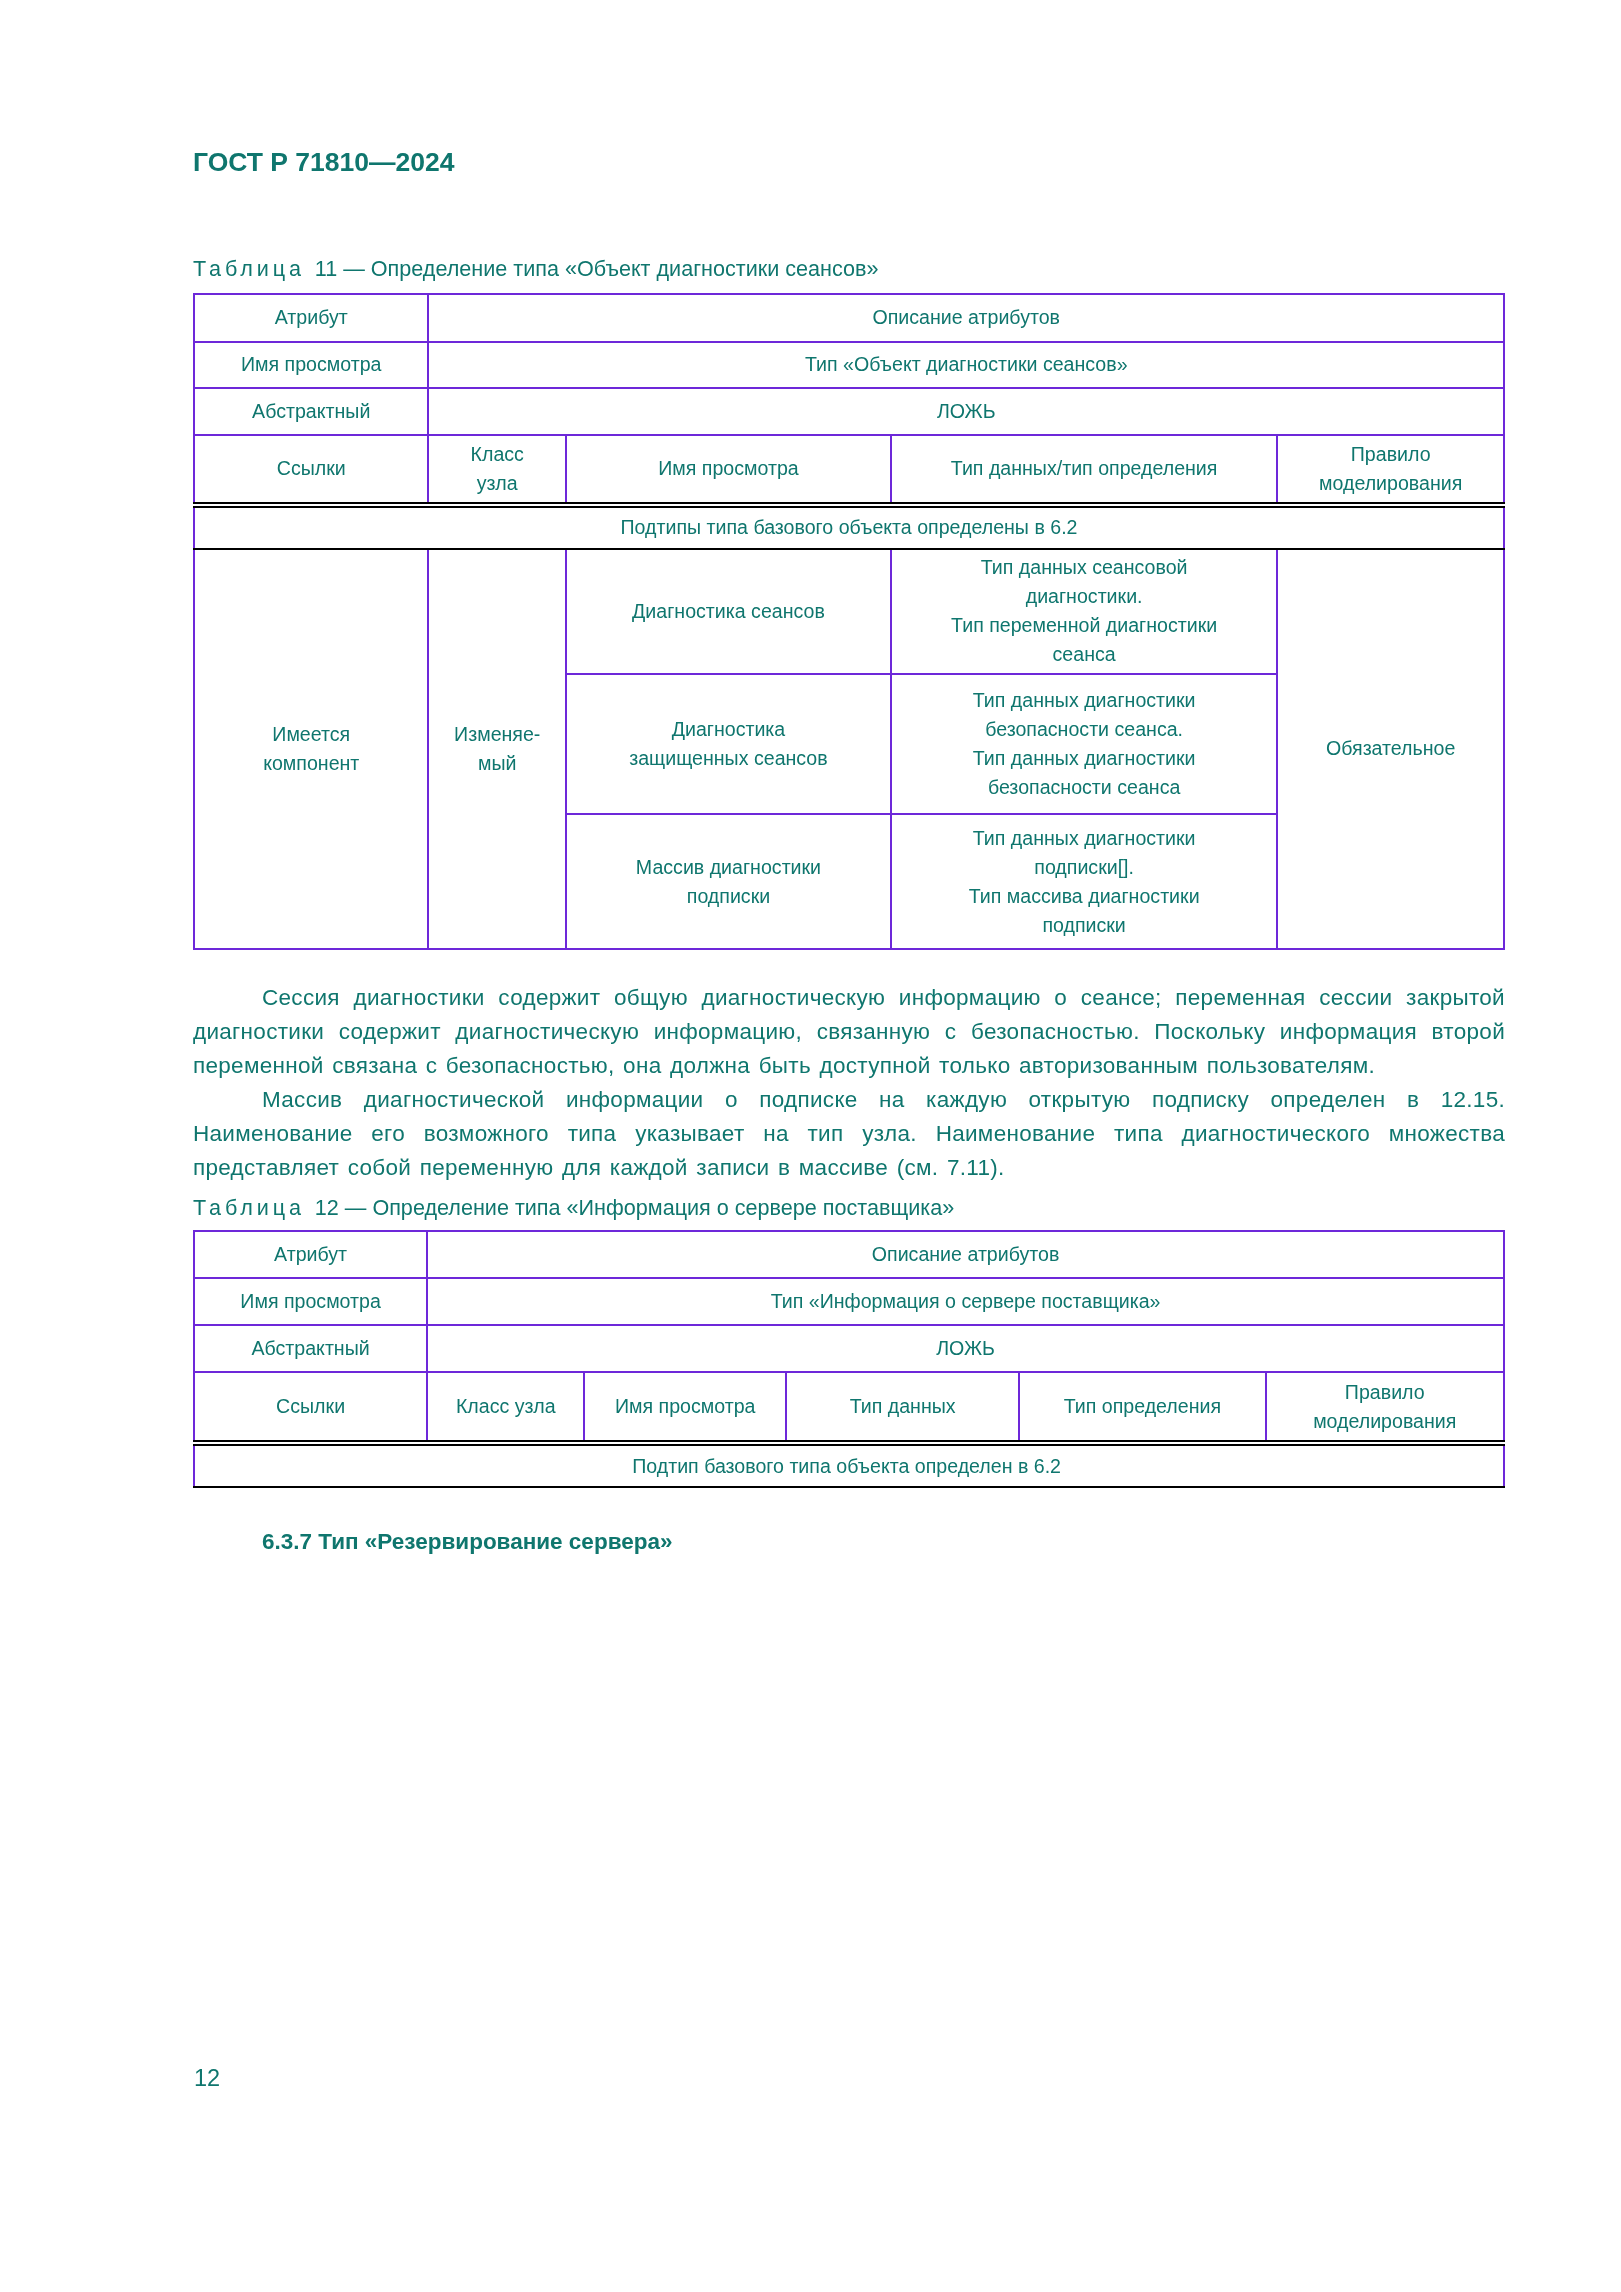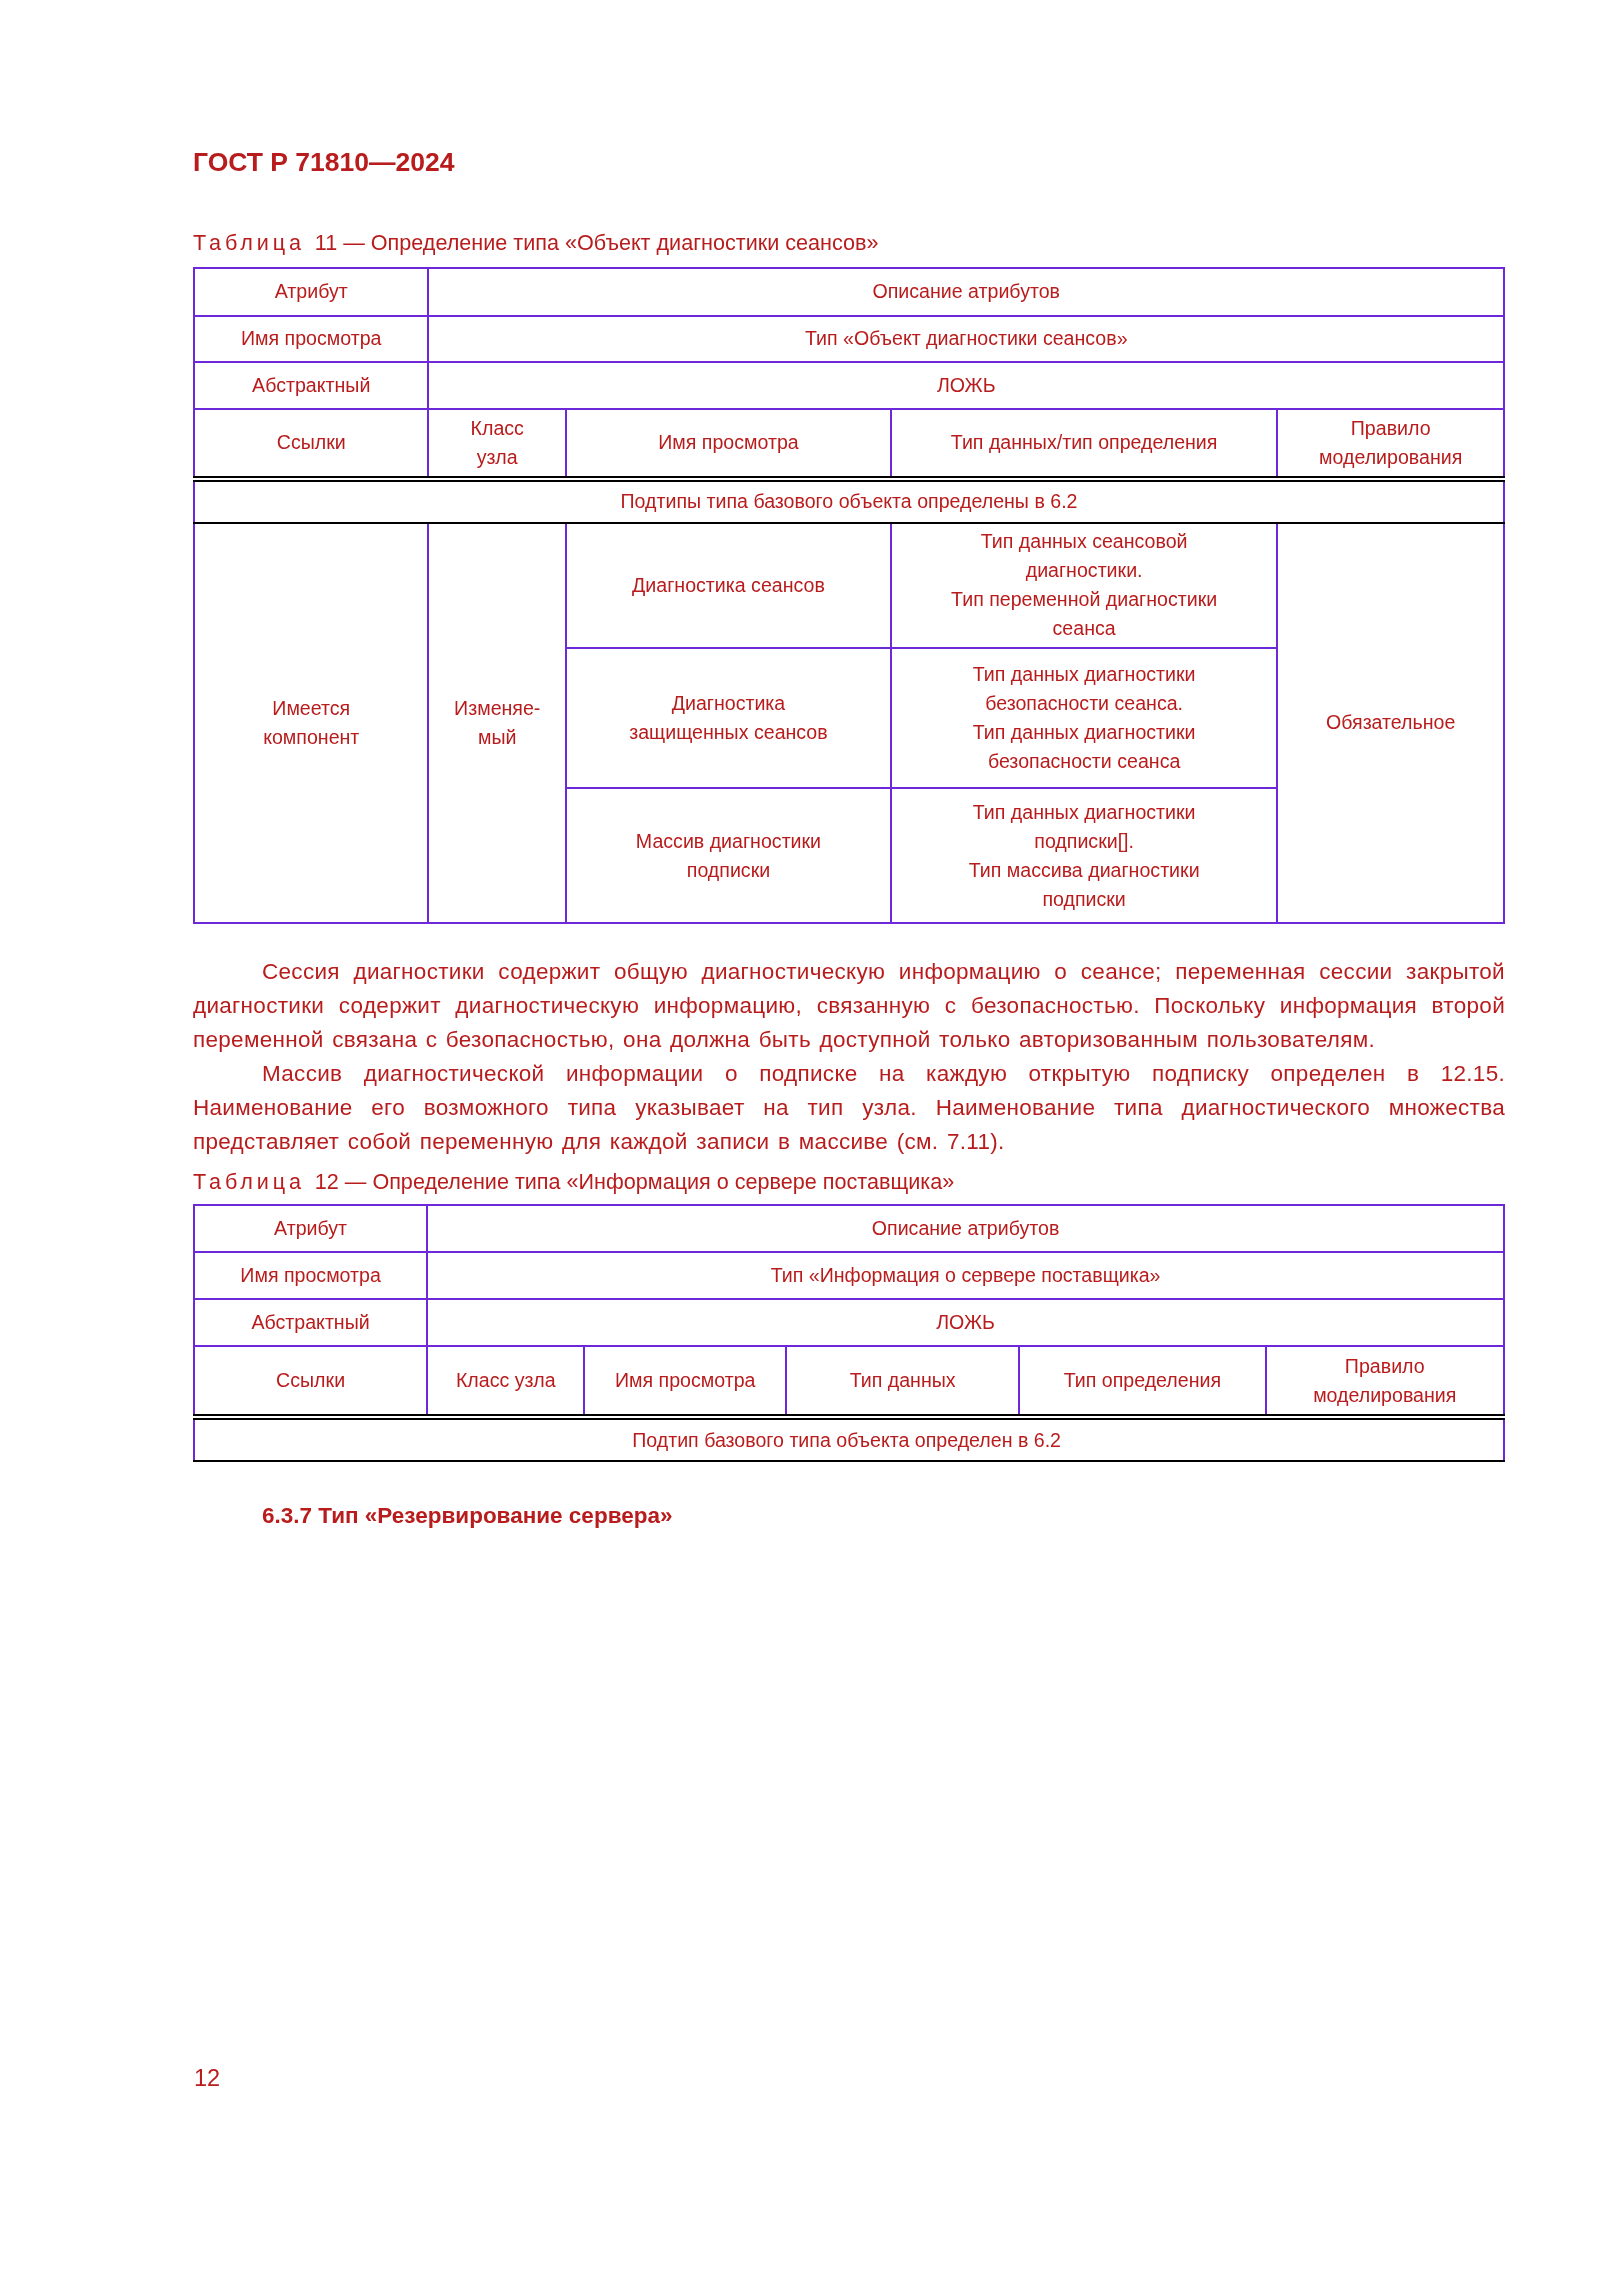--- a/index.html
+++ b/index.html
@@ -1,38 +1,38 @@
 <!DOCTYPE html>
 <html lang="ru"><head>
 <meta charset="utf-8">
 <style>
   * { margin:0; padding:0; box-sizing:border-box; }
   html, body { background:#ffffff; }
   .page {
     position:relative;
     width:1621px; height:2293px;
     background:#ffffff;
-    color:#b91c1c;
+    color:#0f766e;
     font-family:"Liberation Sans", sans-serif;
     overflow:hidden;
   }
   .content {
     position:absolute;
     left:193px; top:0;
     width:1312px;
   }
   .doc-code {
     margin-top:147px;
     font-size:26.5px; font-weight:bold; line-height:31px;
   }
   .tbl-caption {
     font-size:21.6px; line-height:29px;
     white-space:nowrap;
   }
-  .cap11 { margin-top:50px; }
+  .cap11 { margin-top:76px; }
   .cap12 { margin-top:8px; }
   .spaced { letter-spacing:3.9px; margin-right:9.8px; }
 
   table {
     border-collapse:collapse;
     width:100%;
     table-layout:fixed;
     border:2.9px solid #000;
   }
   .t11 { margin-top:9.8px; }

